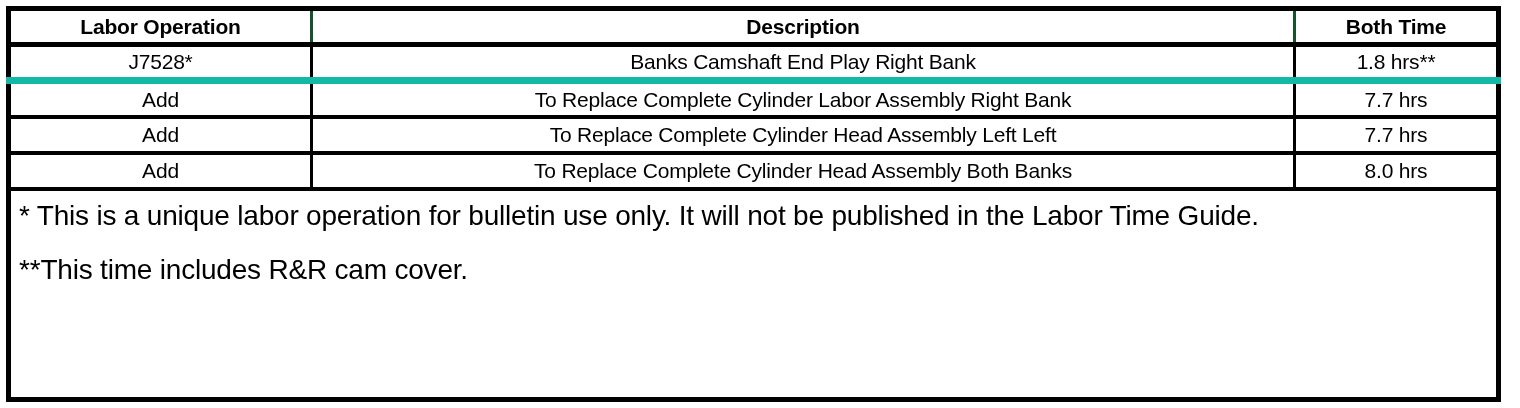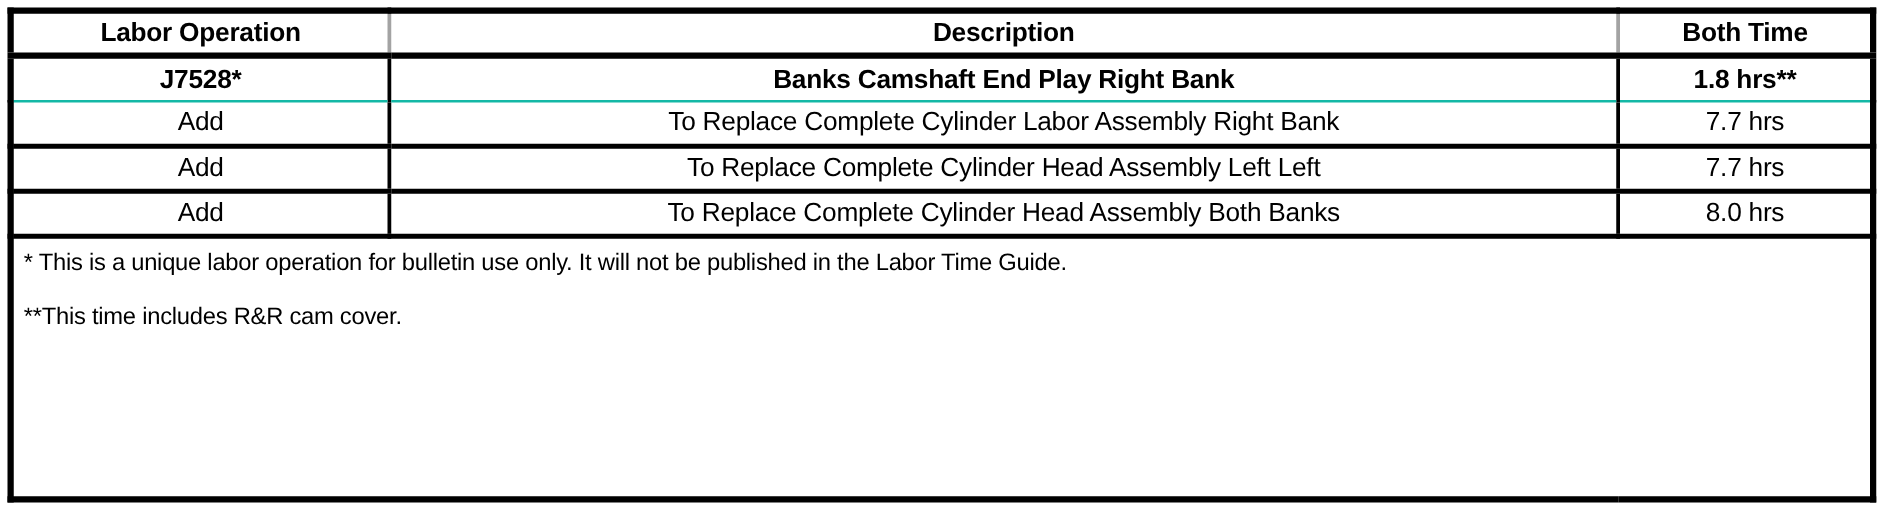--- a/index.html
+++ b/index.html
@@ -49,42 +49,42 @@
   }
 
   
   thead th {
     font-weight: bold;
     font-size: 22px;
     height: 42px;
     border-bottom: 5px solid #000000;
     letter-spacing: -0.1px;
   }
-  thead th.div-r { border-right: 3px solid #a3a3a3; }
+  thead th.div-r { border-right: 3px solid #14532d; }
 
   
   tbody td {
     font-weight: normal;
     height: 36px;
   }
   tbody td.div-r { border-right: 3px solid #000000; }
 
-  tbody tr.sep-thin > td { border-bottom: 2px solid #14b8a6; font-weight: bold; }
+  tbody tr.sep-thin > td { border-bottom: 7px solid #14b8a6; }
   tbody tr.sep-thick > td { border-bottom: 4px solid #000000; }
 
   
   tr.footnote-row > td {
     border-top: 4px solid #000000;
     text-align: left;
     vertical-align: top;
     height: auto;
     padding: 9px 0 0 8px;
   }
   .footnote-line {
-    font-size: 19px;
+    font-size: 28px;
     line-height: 1.15;
     letter-spacing: -0.2px;
     white-space: nowrap;
   }
   .footnote-gap { height: 22px; }
 </style>
 </head>
 <body>
 
 <div class="sheet">

